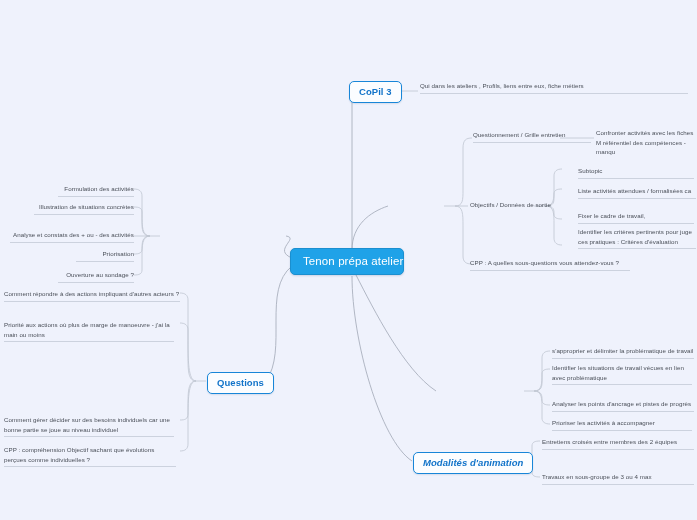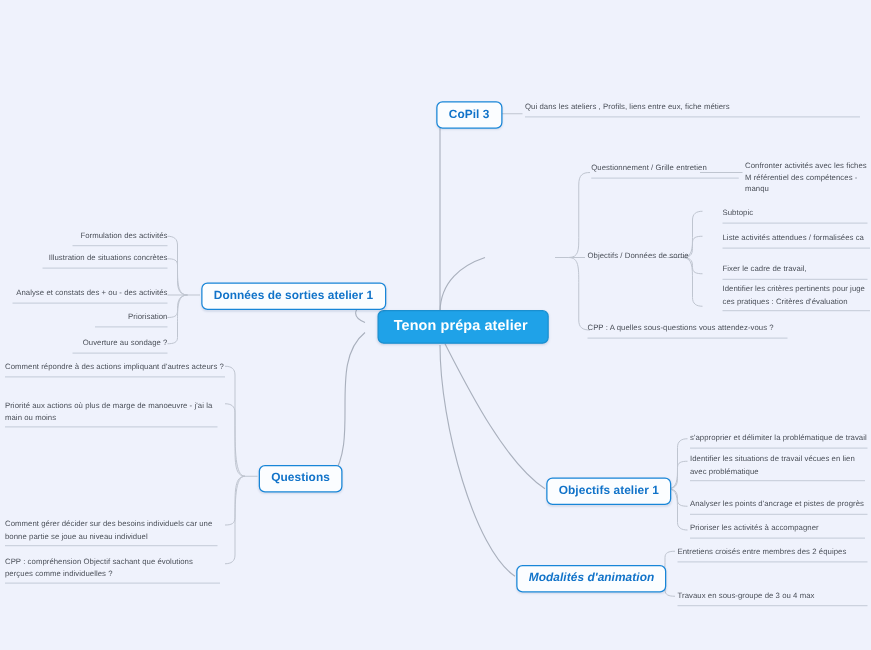--- a/index.html
+++ b/index.html
@@ -27,26 +27,25 @@
     position: absolute;
     box-sizing: border-box;
     white-space: nowrap;
   }
   
   .node.root {
     background: #1fa2e8;
     border: 1px solid #1b8fcf;
     border-radius: 5px;
     color: #ffffff;
-    font-weight: bold;
+    font-weight: normal;
     font-size: 11.5px;
     letter-spacing: 0.1px;
-    padding: 6px 16px 7px 12px;
+    padding: 6px 0 7px 12px;
     box-shadow: 0 1px 2px rgba(40,70,120,0.18);
-    margin-left: 12px;
   }
   
   .node.branch {
     background: #fbfdff;
     border: 1.6px solid #1886d8;
     border-radius: 5px;
     color: #1173c9;
     font-weight: bold;
     font-size: 9.5px;
     letter-spacing: 0.05px;
@@ -159,23 +158,20 @@
     <span class="txt">Fixer le cadre de travail,</span>
   </div>
   <div class="node leaf" style="left:578px; top:227px; width:118px; border-bottom:0.8px solid #ccd2de;">
     <span class="txt">Identifier les critères pertinents pour juge ces pratiques : Critères d'évaluation</span>
   </div>
 
   <div class="node leaf" style="left:470px; top:258px; width:160px; border-bottom:0.8px solid #ccd2de;">
     <span class="txt">CPP : A quelles sous-questions  vous attendez-vous ?</span>
   </div>
 
-  <div class="node branch" style="left:437px; top:382px;">
-    <span>Objectifs atelier 1</span>
-  </div>
   <div class="node leaf" style="left:552px; top:346px; width:142px; border-bottom:0.8px solid #ccd2de;">
     <span class="txt">s'approprier et délimiter la problématique de travail</span>
   </div>
   <div class="node leaf" style="left:552px; top:363px; width:140px; border-bottom:0.8px solid #ccd2de;">
     <span class="txt">Identifier les situations de travail vécues en lien avec problématique</span>
   </div>
   <div class="node leaf" style="left:552px; top:399px; width:142px; border-bottom:0.8px solid #ccd2de;">
     <span class="txt">Analyser les points d'ancrage et pistes de progrès</span>
   </div>
   <div class="node leaf" style="left:552px; top:418px; width:140px; border-bottom:0.8px solid #ccd2de;">
@@ -185,23 +181,20 @@
   <div class="node branch" style="left:413px; top:452px;font-style:italic;">
     <span>Modalités d'animation</span>
   </div>
   <div class="node leaf" style="left:542px; top:437px; width:152px; border-bottom:0.8px solid #ccd2de;">
     <span class="txt">Entretiens croisés entre membres des 2 équipes</span>
   </div>
   <div class="node leaf" style="left:542px; top:472px; width:152px; border-bottom:0.8px solid #ccd2de;">
     <span class="txt">Travaux en sous-groupe de 3 ou 4 max</span>
   </div>
 
-  <div class="node branch" style="left:161px; top:226px;">
-    <span>Données de sorties atelier 1</span>
-  </div>
   <div class="node leaf" style="left:58px; top:184px; width:76px; text-align:right; border-bottom:0.8px solid #ccd2de;">
     <span class="txt">Formulation des activités</span>
   </div>
   <div class="node leaf" style="left:34px; top:202px; width:100px; text-align:right; border-bottom:0.8px solid #ccd2de;">
     <span class="txt">Illustration de situations concrètes</span>
   </div>
   <div class="node leaf" style="left:10px; top:230px; width:124px; text-align:right; border-bottom:0.8px solid #ccd2de;">
     <span class="txt">Analyse et constats des + ou - des activités</span>
   </div>
   <div class="node leaf" style="left:76px; top:249px; width:58px; text-align:right; border-bottom:0.8px solid #ccd2de;">

